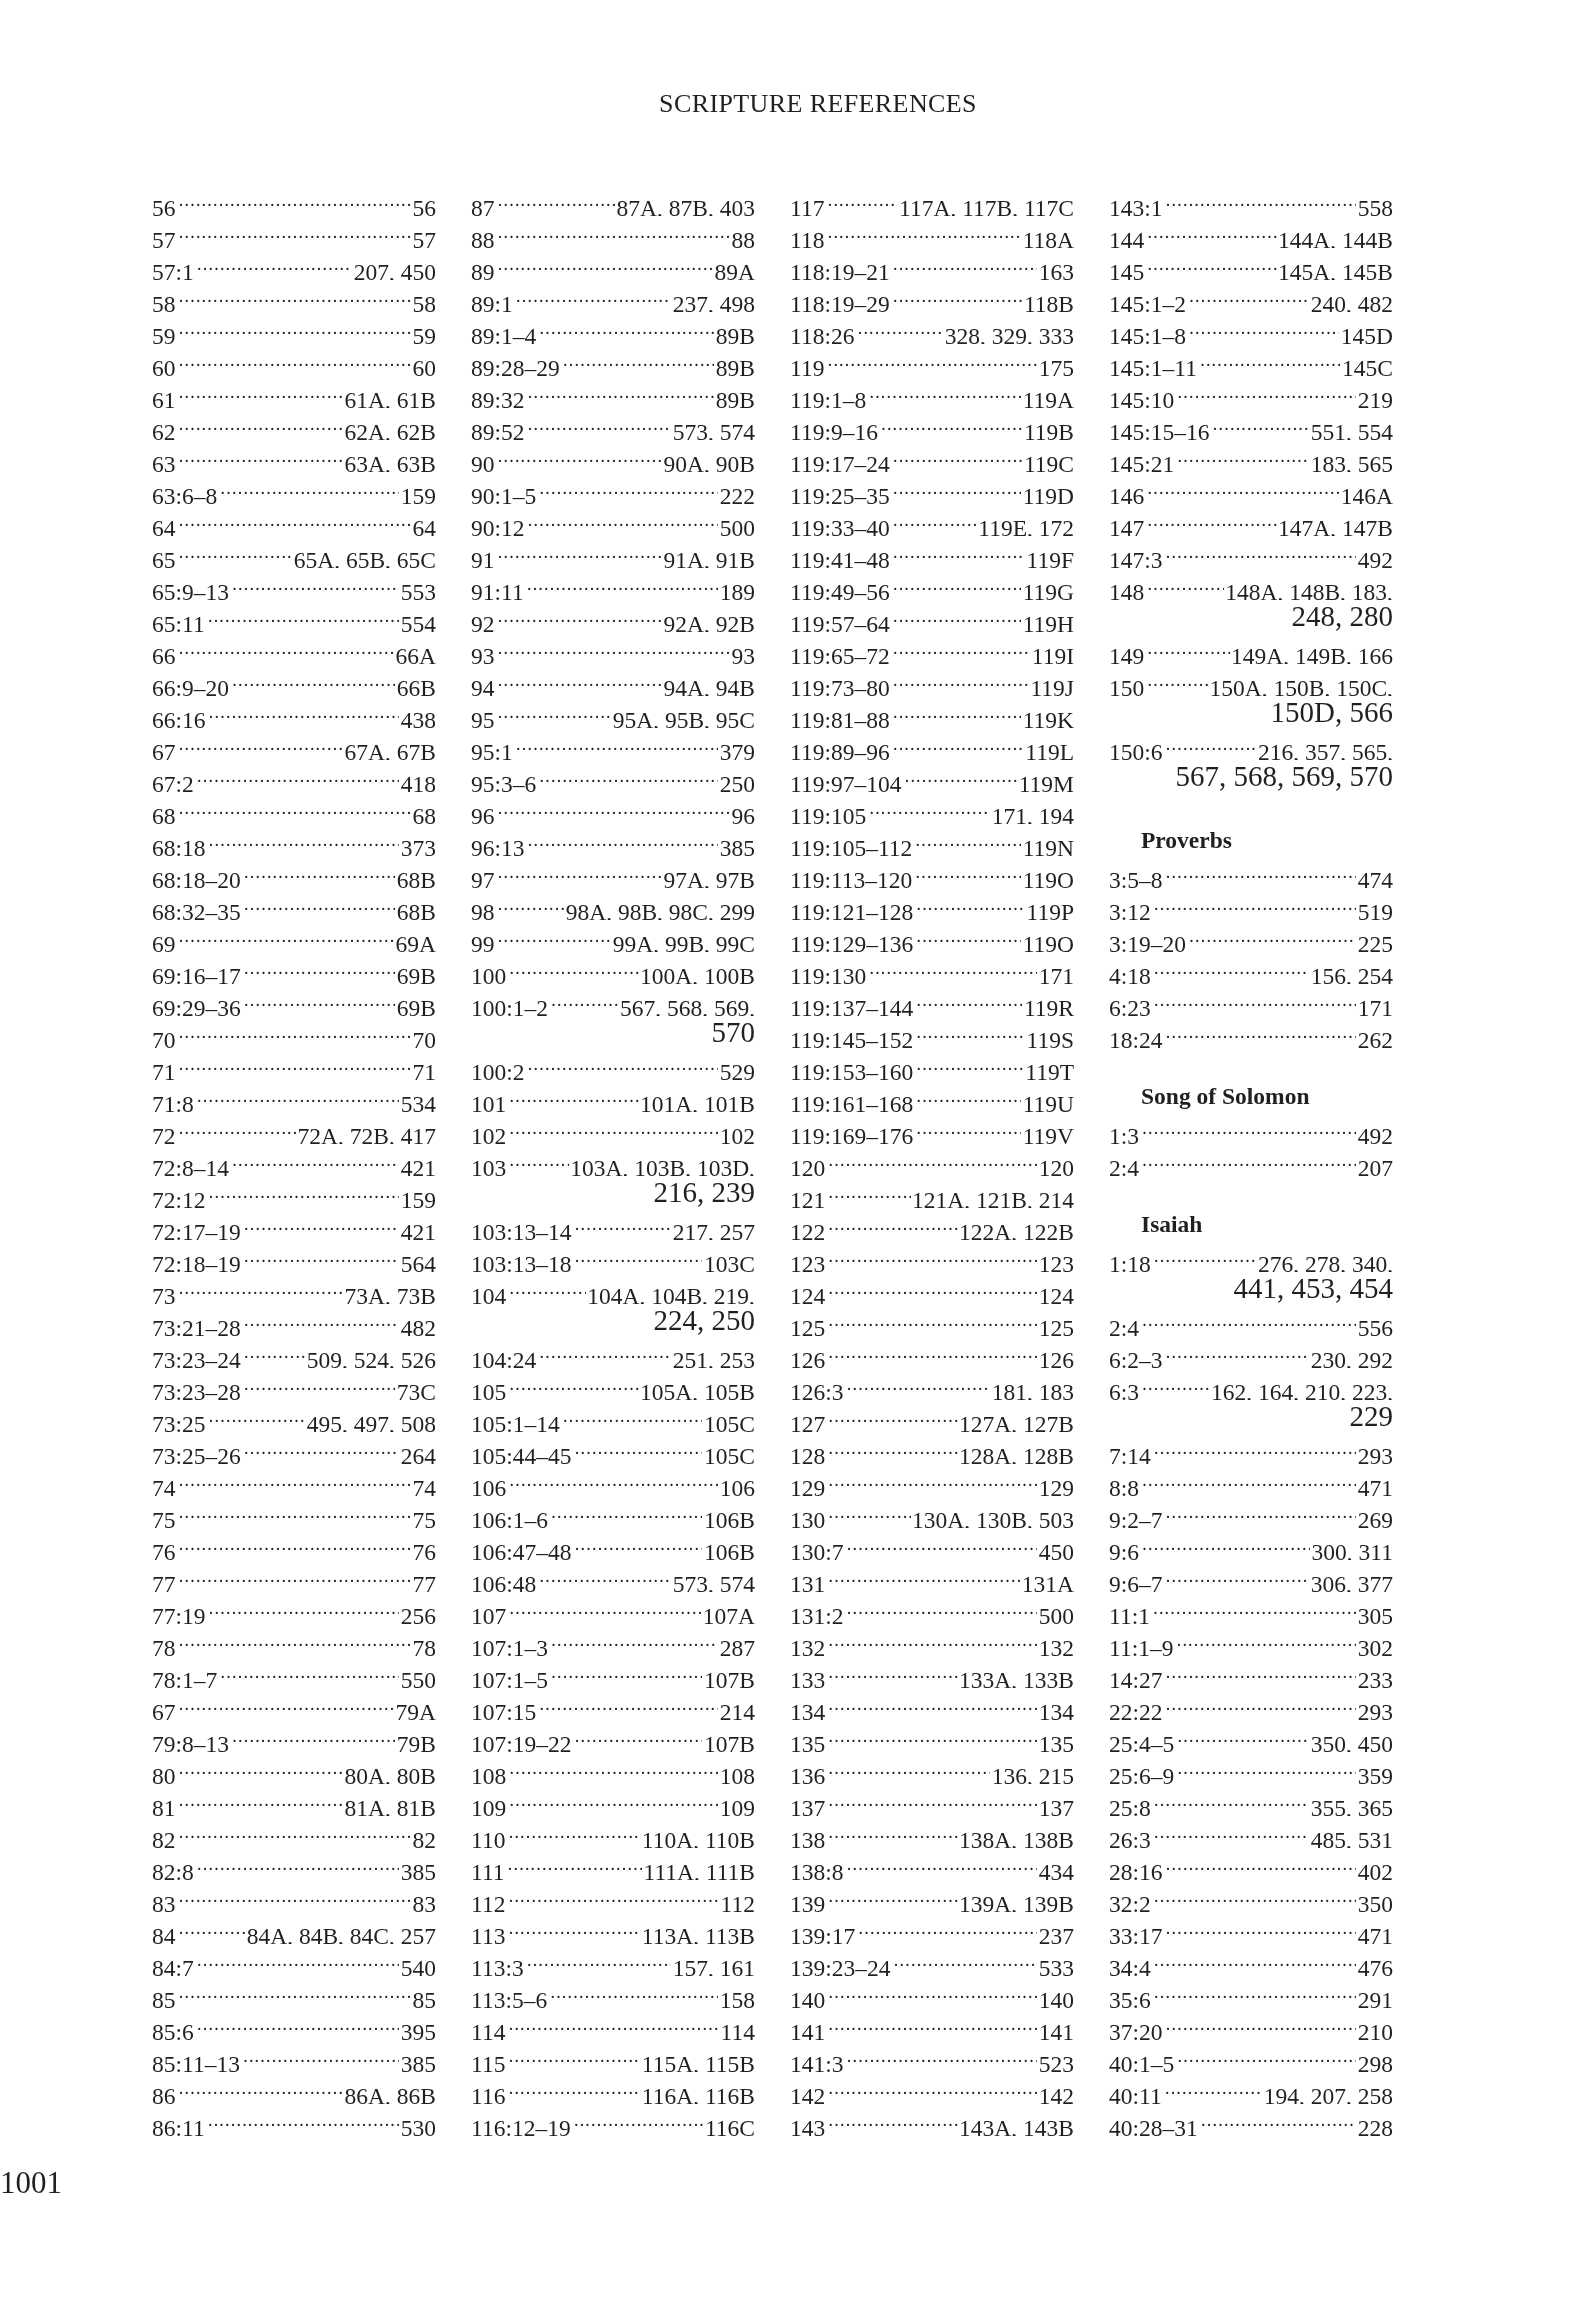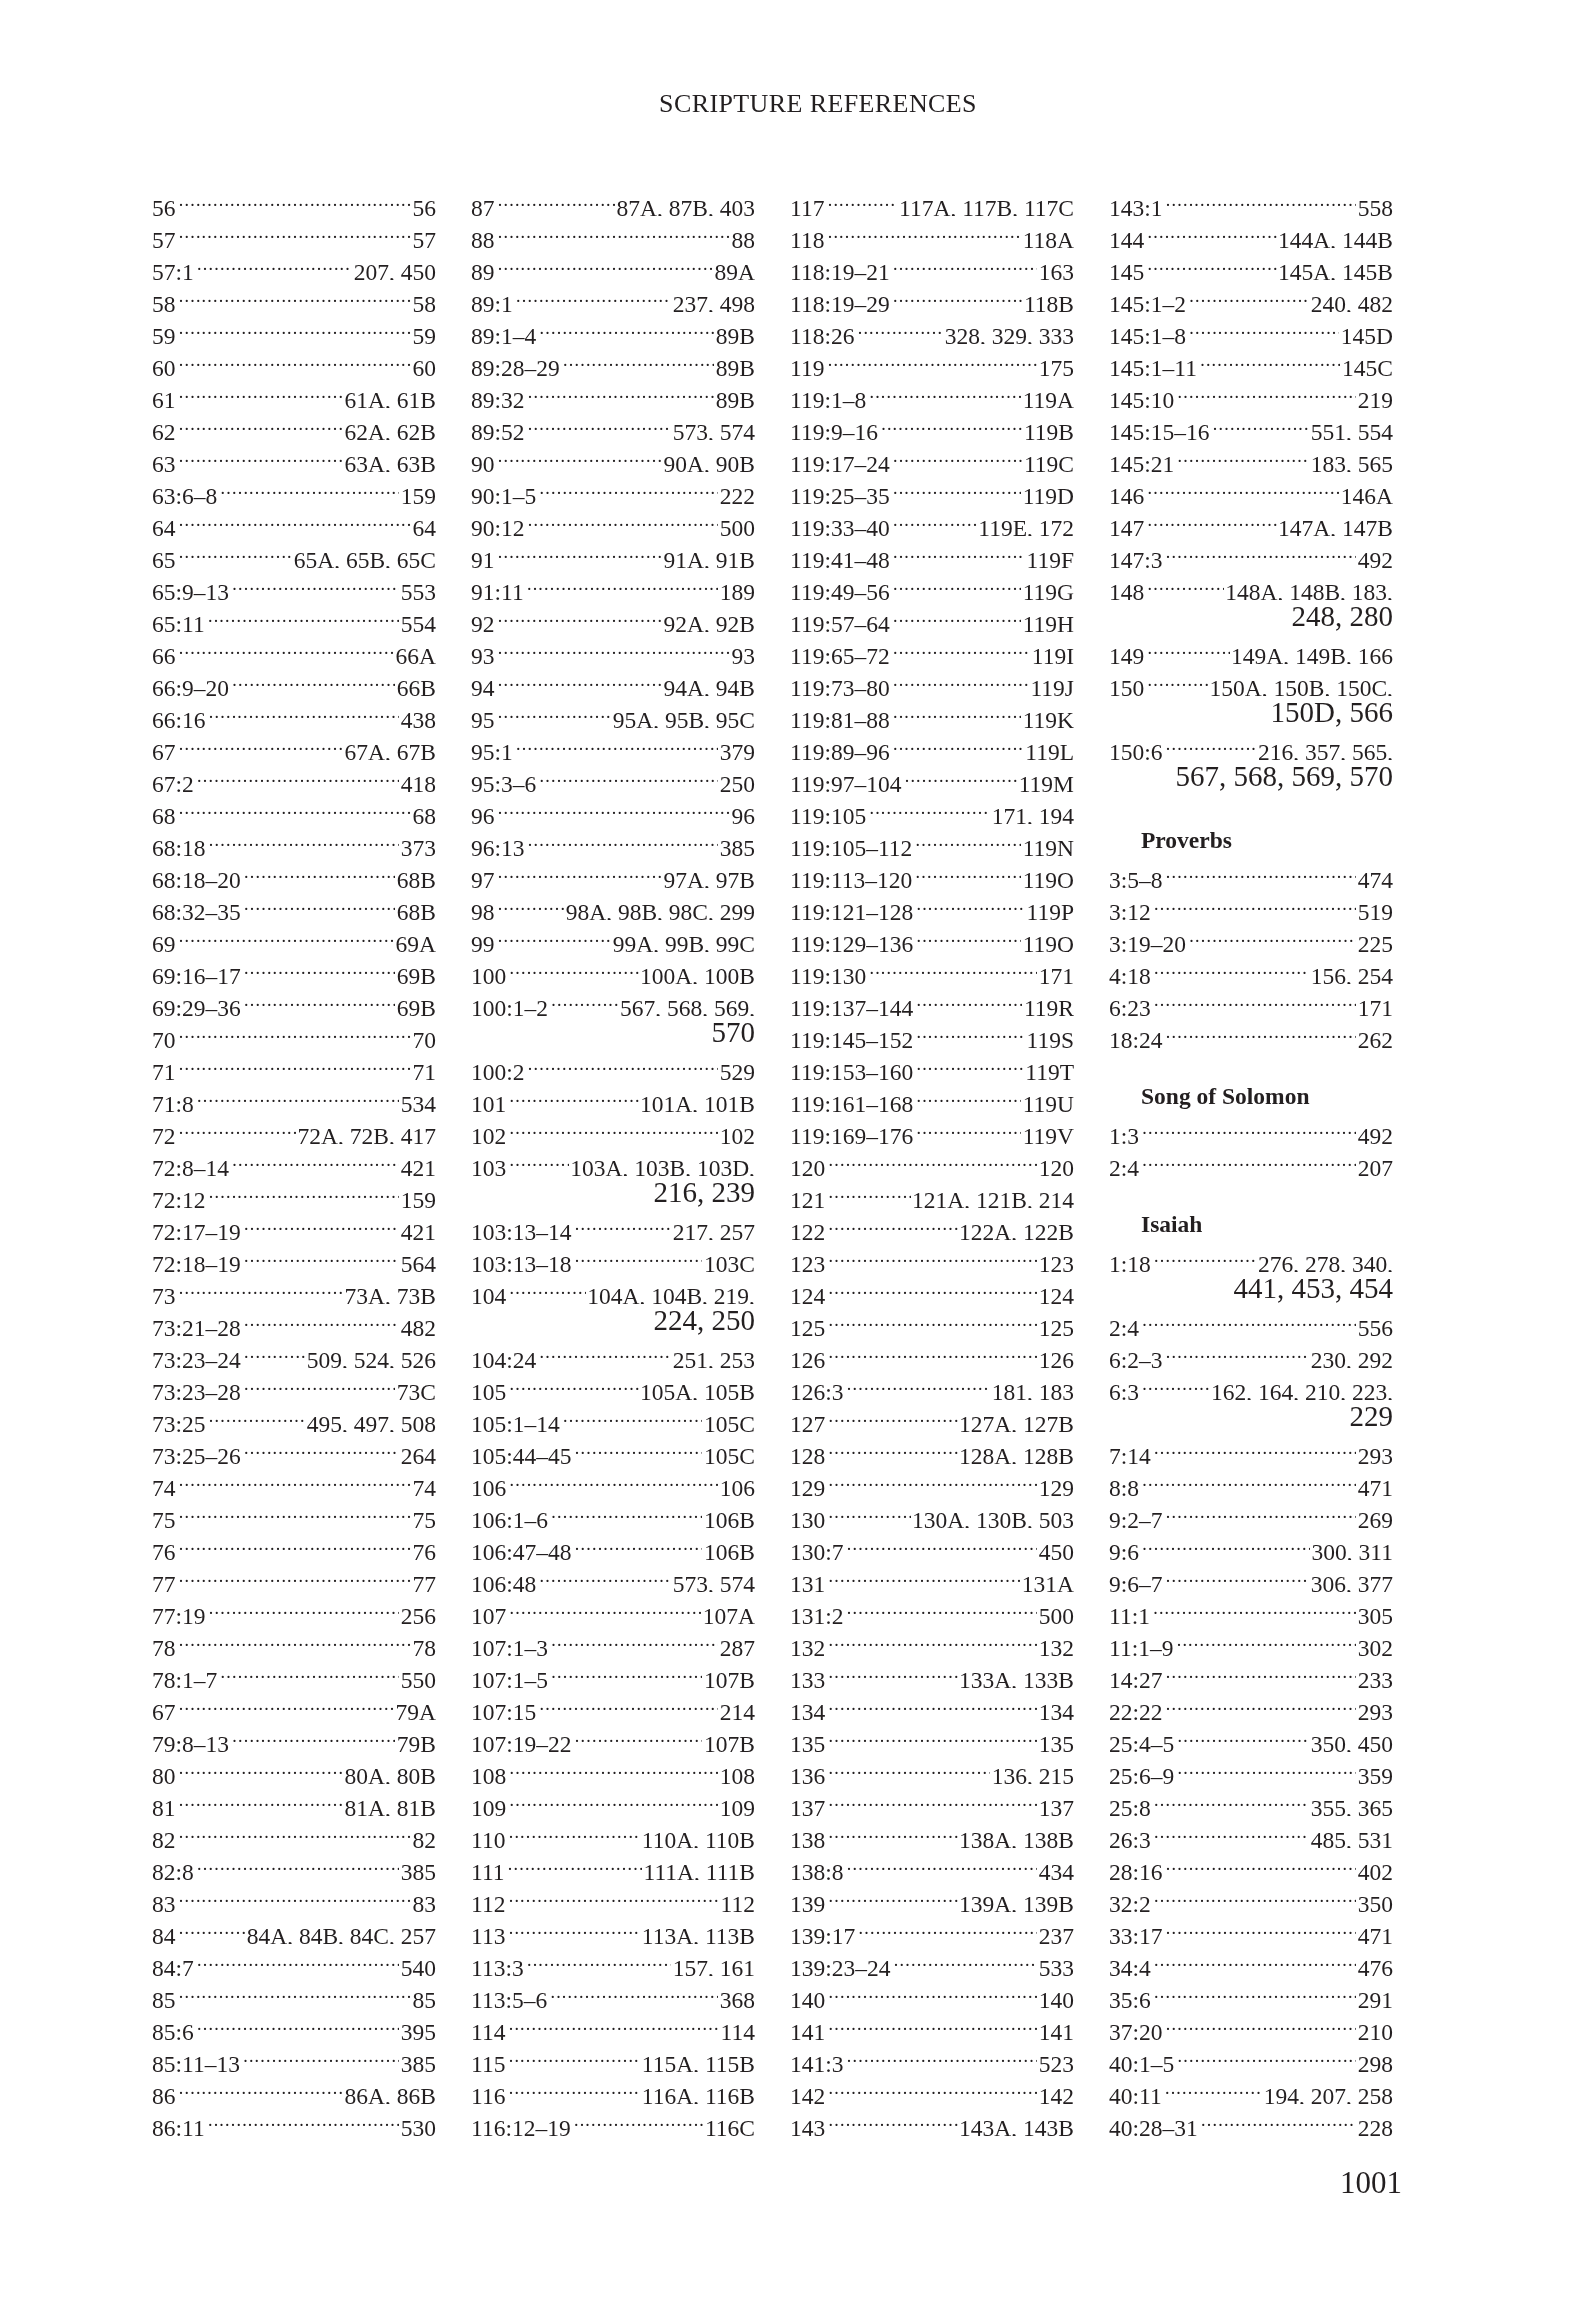--- a/index.html
+++ b/index.html
@@ -35,21 +35,21 @@
     .wrapline {
       text-align: right; font-size: 29px; line-height: 32px; height: 32px;
     }
     .book-heading {
       font-weight: bold; font-size: 23.5px; line-height: 32px; height: 32px;
       margin-top: 32px;
       margin-left: 32px;
     }
     .page-number {
       position: absolute; top: 2165px; left: 0; width: 1402px;
-      text-align: right; font-size: 31px;
+      text-align: left; font-size: 31px;
     }
   </style>
 </head>
 <body>
 
 <div class="running-head">SCRIPTURE REFERENCES</div>
 
 <div class="columns" id="columns">
     <div class="col">
       <div class="entry">
@@ -623,21 +623,21 @@
         <span class="pages">113A, 113B</span>
       </div>
       <div class="entry">
         <span class="ref">113:3</span>
         <span class="leader"></span>
         <span class="pages">157, 161</span>
       </div>
       <div class="entry">
         <span class="ref">113:5–6</span>
         <span class="leader"></span>
-        <span class="pages">368</span>
+        <span class="pages">158</span>
       </div>
       <div class="entry">
         <span class="ref">114</span>
         <span class="leader"></span>
         <span class="pages">114</span>
       </div>
       <div class="entry">
         <span class="ref">115</span>
         <span class="leader"></span>
         <span class="pages">115A, 115B</span>

